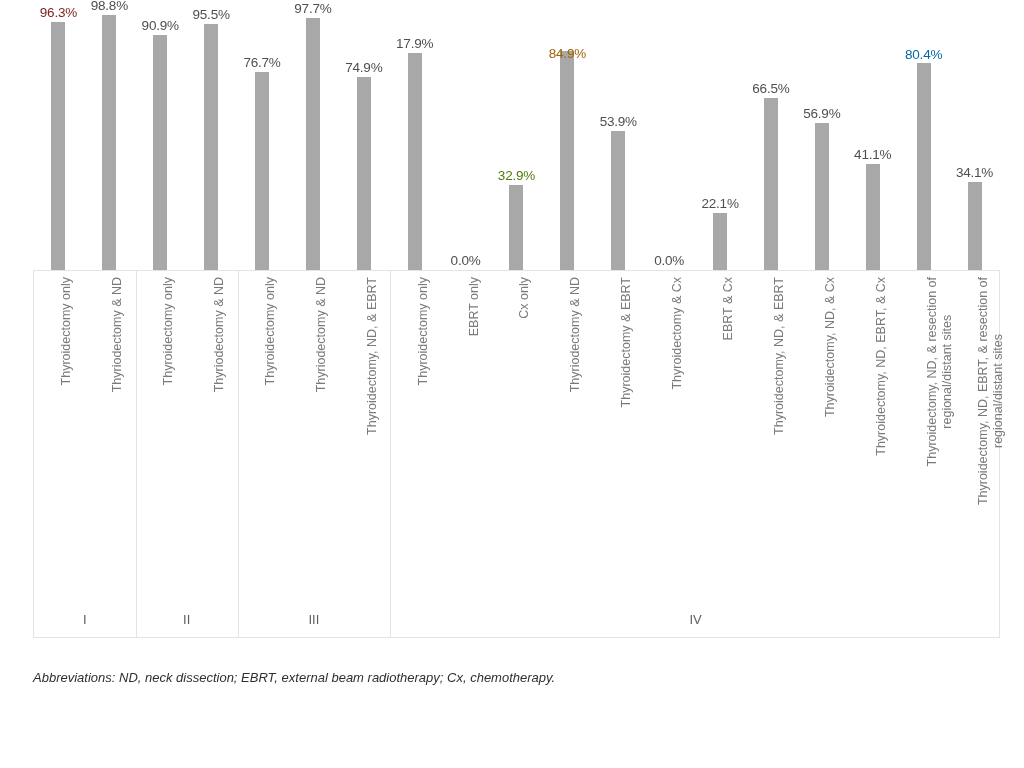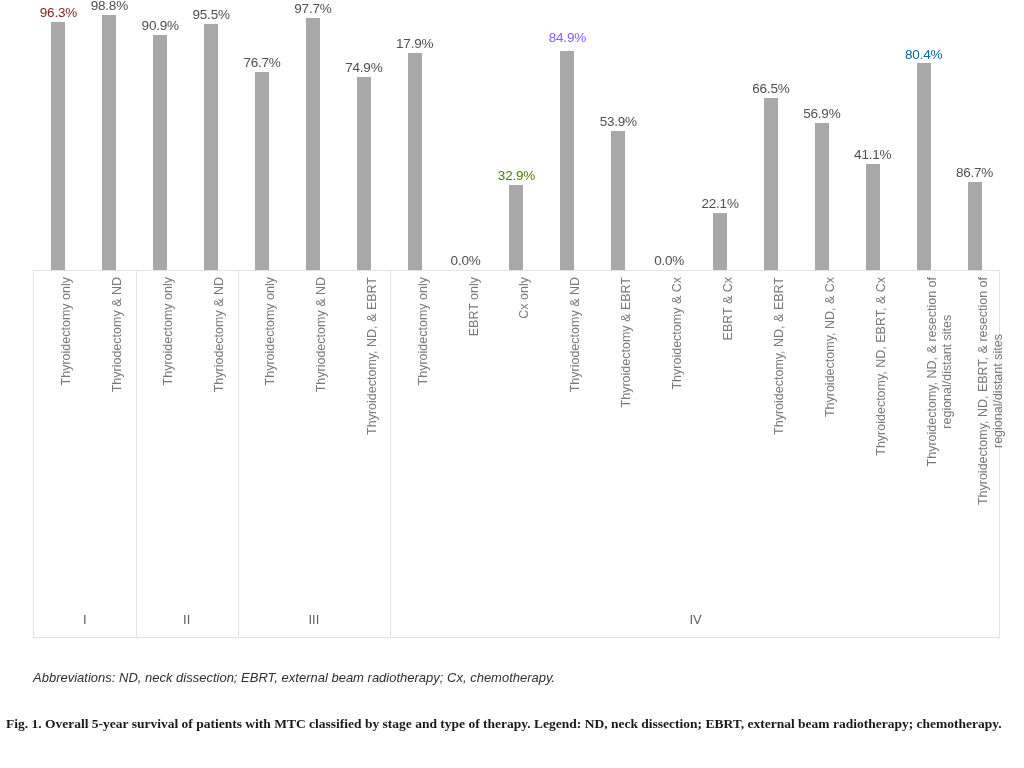--- a/index.html
+++ b/index.html
@@ -171,21 +171,21 @@
         </div>
         <div class="bar-col" style="left: 407.158px; width: 50.8947px;">
           <div class="bar-value" style="bottom: 2px; color: rgb(79, 79, 79);">0.0%</div>
         </div>
         <div class="bar-col" style="left: 458.053px; width: 50.8947px;">
           <div class="bar-shape" style="height: 84.882px; background: rgb(168, 168, 168);"></div>
           <div class="bar-value" style="bottom: 86.882px; color: #4d7c0f;">32.9%</div>
         </div>
         <div class="bar-col" style="left: 508.947px; width: 50.8947px;">
           <div class="bar-shape" style="height: 219.042px; background: rgb(168, 168, 168);"></div>
-          <div class="bar-value" style="bottom: 225px; color: #8b5cf6;">84.9%</div>
+          <div class="bar-value" style="bottom: 209px; color: #a16207;">84.9%</div>
         </div>
         <div class="bar-col" style="left: 559.842px; width: 50.8947px;">
           <div class="bar-shape" style="height: 139.062px; background: rgb(168, 168, 168);"></div>
           <div class="bar-value" style="bottom: 141.062px; color: rgb(79, 79, 79);">53.9%</div>
         </div>
         <div class="bar-col" style="left: 610.737px; width: 50.8947px;">
           <div class="bar-value" style="bottom: 2px; color: rgb(79, 79, 79);">0.0%</div>
         </div>
         <div class="bar-col" style="left: 661.632px; width: 50.8947px;">
           <div class="bar-shape" style="height: 57.018px; background: rgb(168, 168, 168);"></div>
@@ -202,21 +202,21 @@
         <div class="bar-col" style="left: 814.316px; width: 50.8947px;">
           <div class="bar-shape" style="height: 106.038px; background: rgb(168, 168, 168);"></div>
           <div class="bar-value" style="bottom: 108.038px; color: rgb(79, 79, 79);">41.1%</div>
         </div>
         <div class="bar-col" style="left: 865.211px; width: 50.8947px;">
           <div class="bar-shape" style="height: 207.432px; background: rgb(168, 168, 168);"></div>
           <div class="bar-value" style="bottom: 208px; color: #0369a1;">80.4%</div>
         </div>
         <div class="bar-col" style="left: 916.105px; width: 50.8947px;">
           <div class="bar-shape" style="height: 87.978px; background: rgb(168, 168, 168);"></div>
-          <div class="bar-value" style="bottom: 89.978px; color: rgb(79, 79, 79);">86.7%</div>
+          <div class="bar-value" style="bottom: 89.978px; color: rgb(79, 79, 79);">34.1%</div>
         </div>
       </div>
     <div id="axis-band">
         <div class="cat-col" style="left: 0px; width: 50.8947px;">
           <div class="cat-label" style="color: rgb(122, 122, 122);">Thyroidectomy only</div>
         </div>
         <div class="cat-col" style="left: 50.8947px; width: 50.8947px;">
           <div class="cat-label" style="color: rgb(122, 122, 122);">Thyriodectomy &amp; ND</div>
         </div>
         <div class="cat-col" style="left: 101.789px; width: 50.8947px;">
@@ -277,17 +277,14 @@
         <div class="group-sep" style="left: 203.579px; background: rgb(227, 227, 227);"></div>
         <div class="stage-label" style="left: 152.684px;">II</div>
         <div class="group-sep" style="left: 356.263px; background: rgb(227, 227, 227);"></div>
         <div class="stage-label" style="left: 279.921px;">III</div>
         <div class="stage-label" style="left: 661.632px;">IV</div>
       </div>
   </div>
 
   <div id="abbrev-note">Abbreviations: ND, neck dissection; EBRT, external beam radiotherapy; Cx, chemotherapy.</div>
 
-  <div id="figure-caption">
-    <span class="cap-text">Fig. 1. Overall 5-year survival of patients with MTC classified by stage and type of therapy. Legend: ND, neck dissection; EBRT, external beam radiotherapy; chemotherapy.</span>
-  </div>
 
 </div>
 
 </body></html>

